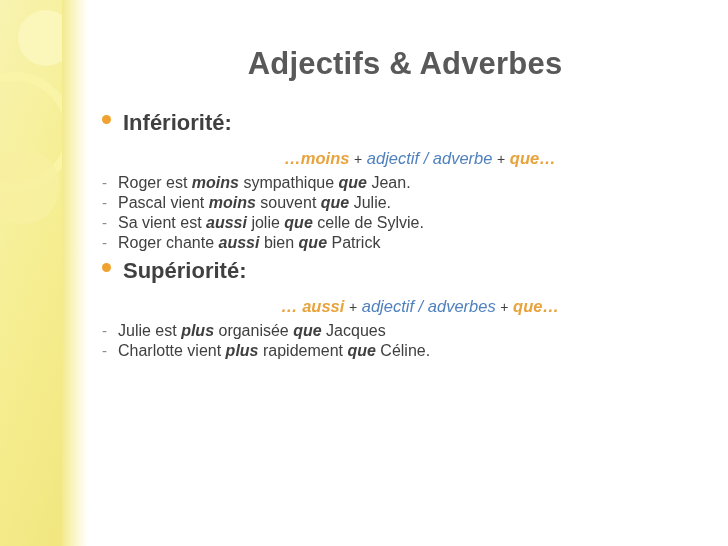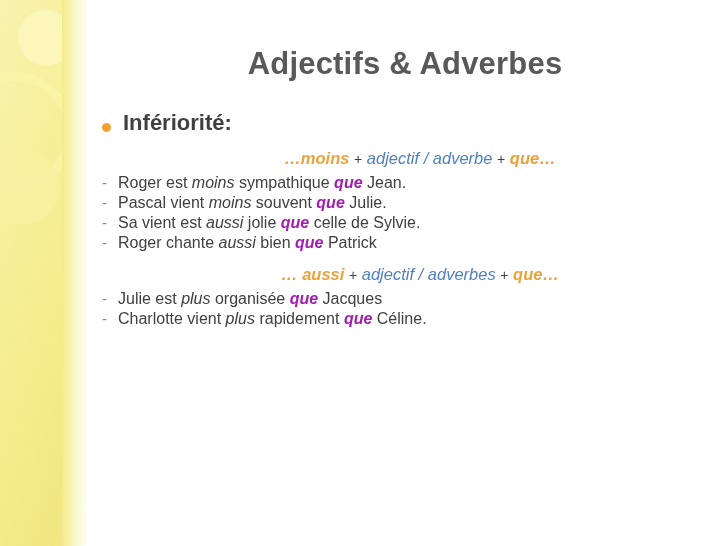--- a/index.html
+++ b/index.html
@@ -94,21 +94,21 @@
 
   
   .content {
     position: absolute;
     left: 96px;
     top: 104px;
     width: 618px;
   }
   .bullet-row {
     display: flex;
-    align-items: flex-end;
+    align-items: center;
     margin-top: 6px;
   }
   .bullet-dot {
     width: 9px;
     height: 9px;
     border-radius: 50%;
     background: #f0a22e;
     margin-right: 12px;
     margin-left: 6px;
     flex: 0 0 auto;
@@ -149,25 +149,25 @@
   }
   .dash {
     color: #8a8a8a;
     width: 16px;
     margin-left: 6px;
     flex: 0 0 auto;
     font-size: 15px;
   }
   .example .b {
     color: #404040;
-    font-weight: normal;
+    font-weight: bold;
     font-style: italic;
   }
   .example .orange {
-    color: #a21caf;
+    color: #404040;
     font-weight: bold;
     font-style: italic;
     text-align: center;
   }
   .sp { white-space: pre; }
 </style>
 </head>
 <body>
 
 <div class="slide">
@@ -197,20 +197,24 @@
         <span><span class="sp ">Pascal vient </span><span class="sp b">moins</span><span class="sp "> souvent </span><span class="sp orange">que</span><span class="sp "> Julie.</span></span>
       </div>
       <div class="example">
         <span class="dash">-</span>
         <span><span class="sp ">Sa vient est </span><span class="sp b">aussi</span><span class="sp "> jolie </span><span class="sp orange">que</span><span class="sp "> celle de Sylvie.</span></span>
       </div>
       <div class="example">
         <span class="dash">-</span>
         <span><span class="sp ">Roger chante </span><span class="sp b">aussi</span><span class="sp "> bien </span><span class="sp orange">que</span><span class="sp "> Patrick</span></span>
       </div>
+      <div class="bullet-row">
+        <span class="bullet-dot"></span>
+        <div class="heading">Supériorité:</div>
+      </div>
       <div class="formula"><span class="kw">… aussi</span> <span class="plus">+</span>  <span class="blue">adjectif / adverbes</span> <span class="plus">+</span> <span class="kw">que…</span></div>
       <div class="example">
         <span class="dash">-</span>
         <span><span class="sp ">Julie est </span><span class="sp b">plus</span><span class="sp "> organisée </span><span class="sp orange">que</span><span class="sp "> Jacques</span></span>
       </div>
       <div class="example">
         <span class="dash">-</span>
         <span><span class="sp ">Charlotte vient </span><span class="sp b">plus</span><span class="sp "> rapidement </span><span class="sp orange">que</span><span class="sp "> Céline.</span></span>
       </div>
     </div>

